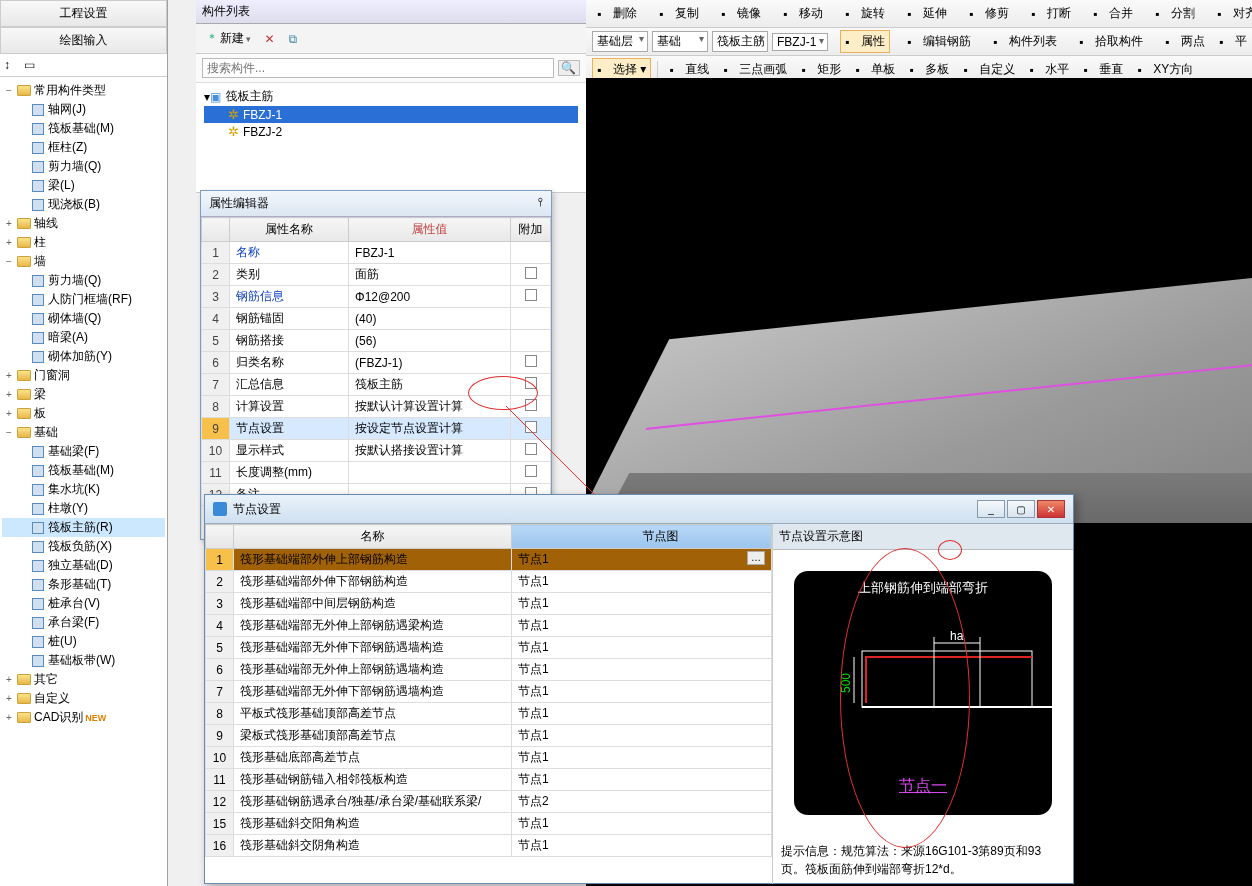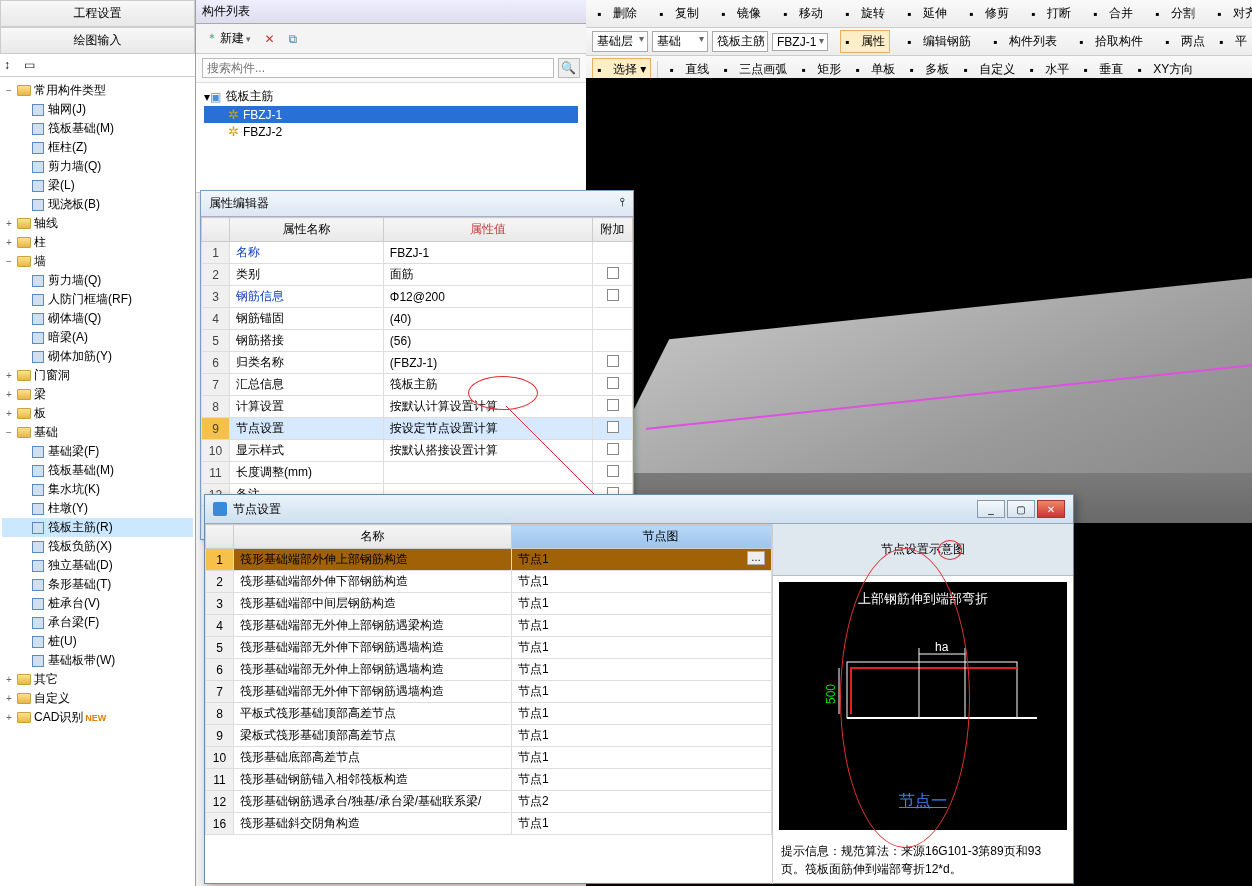--- a/index.html
+++ b/index.html
@@ -1,48 +1,48 @@
 <!DOCTYPE html>
 <html><head>
 <meta charset="utf-8">
 <style>
 * { box-sizing: border-box; margin: 0; padding: 0; font-family: "Microsoft YaHei", SimSun, Arial, sans-serif; font-size: 12px; }
 body { background: #f0f0f0; width: 1252px; height: 886px; overflow: hidden; position: relative; }
 
 
-.left-panel { position: absolute; left: 0; top: 0; width: 196px; height: 886px; background: #fff; border-right: 1px solid #a0a0a0; }
+.left-panel { position: absolute; left: 0; top: 0; width: 168px; height: 886px; background: #fff; border-right: 1px solid #a0a0a0; }
 .panel-header { background: linear-gradient(#f8f8f8,#e8e8e8); border: 1px solid #ccc; padding: 4px 8px; text-align: center; font-size: 12px; }
 .tree { padding: 4px 2px; overflow: auto; height: 800px; }
 .tree-node { display: flex; align-items: center; padding: 1px 0; white-space: nowrap; cursor: pointer; }
 .tree-node .exp { width: 14px; text-align: center; color: #666; font-size: 10px; }
 .tree-node .ficon { width: 16px; height: 14px; margin-right: 2px; display: inline-flex; align-items: center; justify-content: center; }
 .tree-node.indent1 { padding-left: 14px; }
 .folder-ico { width: 14px; height: 11px; background: linear-gradient(#fce28b,#e8b74a); border: 1px solid #c9a23a; border-radius: 1px; }
 .item-ico { width: 12px; height: 12px; border: 1px solid #5a8bc0; background: #d0e0f0; }
 .tree-node.sel { background: #cce8ff; }
 .new-badge { color: #e08000; font-weight: bold; font-size: 9px; margin-left: 2px; }
 .toolbar-mini { display:flex; gap:6px; padding:4px; border-bottom:1px solid #ccc; }
 .toolbar-mini span { width:14px; height:14px; display:inline-block; }
 
 
 .mid-panel { position: absolute; left: 196px; top: 0; width: 390px; }
 .mid-title { background: linear-gradient(#eef,#dde); border-bottom:1px solid #aaa; padding:3px 6px; display:flex; align-items:center; }
 .mid-toolbar { display:flex; align-items:center; gap:6px; padding: 4px 6px; background:#f4f4f4; border-bottom:1px solid #ccc; }
 .mid-toolbar .btn { display:flex; align-items:center; gap:2px; padding:2px 4px; cursor:pointer; }
-.search-row { display:flex; padding:4px 6px; gap:4px; background:#fafafa; border-bottom:1px solid #ddd; }
+.search-row { display:flex; padding:4px 6px; gap:4px; background:#fafafa; border-bottom:1px solid #ddd;align-items:center; }
 .search-row input { flex:1; border:1px solid #bbb; padding:2px 4px; font-size:12px; }
 .search-row .sbtn { width:22px; border:1px solid #bbb; background:#eee; display:flex; align-items:center; justify-content:center; cursor:pointer; }
 .mid-tree { padding:4px 8px; background:#fff; height:110px; border-bottom:1px solid #ccc; }
 .mid-tree .row { display:flex; align-items:center; padding:1px 0; }
 .mid-tree .row.sel { background:#2a6fd6; color:#fff; }
 .mid-tree .sun { color:#d4a000; font-size:13px; margin-right:4px; }
 .mid-tree .cube { color:#4a90d9; margin-right:4px; }
 
 
-.prop-panel { position:absolute; left:200px; top:190px; width:434px; background:#fff; border:1px solid #7a9ec6; box-shadow:2px 2px 5px rgba(0,0,0,.2); }
+.prop-panel { position:absolute; left:200px; top:190px; width:352px; background:#fff; border:1px solid #7a9ec6; box-shadow:2px 2px 5px rgba(0,0,0,.2); }
 .prop-title { background:linear-gradient(#f2f6fb,#dce7f3); padding:4px 8px; border-bottom:1px solid #aac; display:flex; justify-content:space-between; }
 .prop-table { width:100%; border-collapse:collapse; }
 .prop-table th { background:linear-gradient(#f6f6f6,#e8e8e8); border:1px solid #ccc; padding:3px 6px; font-weight:normal; }
 .prop-table td { border:1px solid #ddd; padding:2px 6px; height:18px; }
 .prop-table td.row-num { background:#f0f0f0; text-align:center; width:28px; color:#444; }
 .prop-table tr.sel td { background:#d6e9ff; }
 .prop-table tr.sel td.row-num { background:#f7c04a; }
 .prop-table td.nm { color:#1040c0; }
 .prop-table td.chk { text-align:center; }
 .chkbox { display:inline-block; width:12px; height:12px; border:1px solid #888; background:#fff; }
@@ -59,40 +59,40 @@
 .node-left { flex:1; border-right:1px solid #ccc; overflow:hidden; }
 .node-right { width:300px; display:flex; flex-direction:column; }
 .node-table { width:100%; border-collapse:collapse; }
 .node-table th { background:linear-gradient(#f6f6f6,#e6e6e6); border:1px solid #ccc; padding:3px 6px; font-weight:normal; }
 .node-table th.ndg { background:linear-gradient(#b8d8f8,#9cc4ec);padding-left:44px; }
 .node-table td { border:1px solid #ddd; padding:2px 6px; height:17px; }
 .node-table td.row-num { background:#f0f0f0; text-align:center; width:28px; }
 .node-table tr.sel td { background:#a16207; }
 .node-table tr.sel td.row-num { background:#f7c04a; }
 .dots-btn { float:right; width:18px; height:14px; border:1px solid #aaa; background:#eee; text-align:center; line-height:12px; font-size:10px; cursor:pointer; }
-.preview-title { background:#e0e8ef; padding:17px 6px; border-bottom:1px solid #bbb;text-align:center; }
-.preview-canvas { flex:1; background:#000; position:relative; margin:6px; }
+.preview-title { background:#e0e8ef; padding:4px 6px; border-bottom:1px solid #bbb; }
+.preview-canvas { flex:1; background:#000; position:relative; margin:21px;border-radius:14px; }
 .preview-caption { text-align:center; color:#fff; padding:8px 4px 0; font-size:13px; }
 .preview-hint { padding:6px 8px; font-size:12px; line-height:1.5; }
 
 
 .right-area { position:absolute; left:586px; top:0; right:0; height:80px; background:#f4f4f4; }
 .tbar { display:flex; align-items:center; gap:4px; padding:2px 6px; border-bottom:1px solid #ccc; background:linear-gradient(#fafafa,#ececec); white-space:nowrap; overflow:hidden; }
 .tbar .tb { display:flex; align-items:center; gap:2px; padding:2px 4px; cursor:pointer; border:1px solid transparent; }
 .tbar .tb.active { border:1px solid #e8b060; background:#fdeec8; }
 .tbar .sep { width:1px; height:18px; background:#ccc; margin:0 2px; }
 .tbar .combo { border:1px solid #aaa; background:#fff; padding:1px 14px 1px 4px; position:relative; min-width:56px; }
 .tbar .combo::after { content:"▾"; position:absolute; right:3px; top:1px; font-size:10px; color:#666; }
 .tico { width:14px; height:14px; display:inline-block; }
 .viewport { position:absolute; left:586px; top:78px; right:0; bottom:0; background:#000; }
 .slab { position:absolute; left:30px; top:230px; width:700px; height:200px; background:linear-gradient(160deg,#bfbfbf,#9a9a9a 60%,#888); transform:skewY(-6deg) skewX(-28deg); }
 .slab-edge { position:absolute; left:30px; top:395px; width:700px; height:50px; background:linear-gradient(#7a7a7a,#696969); transform:skewX(-28deg); }
 .rebar-line { position:absolute; left:60px; top:312px; width:720px; height:2px; background:#e050e0; transform:skewY(-6deg) skewX(-28deg); }
 .big-oval { position:absolute; border:1px solid #e03030; border-radius:50%; pointer-events:none; }
-.node-underline { color:#3b82f6; text-decoration:underline; font-size:16px; position:absolute; left:50%; transform:translateX(-50%); bottom:18px; }
+.node-underline { color:#d946ef; text-decoration:underline; font-size:16px; position:absolute; left:50%; transform:translateX(-50%); bottom:18px; }
 </style>
 </head>
 <body>
 
 <div class="left-panel">
   <div class="panel-header">工程设置</div>
   <div class="panel-header">绘图输入</div>
   <div class="toolbar-mini">
     <span>↕</span>
     <span>▭</span>
@@ -468,20 +468,25 @@
       <td class="row-num">11</td>
       <td>筏形基础钢筋锚入相邻筏板构造</td>
       <td>节点1</td>
     </tr>
             <tr class=" ">
       <td class="row-num">12</td>
       <td>筏形基础钢筋遇承台/独基/承台梁/基础联系梁/</td>
       <td>节点2</td>
     </tr>
             <tr class=" ">
+      <td class="row-num">15</td>
+      <td>筏形基础斜交阳角构造</td>
+      <td>节点1</td>
+    </tr>
+            <tr class=" ">
       <td class="row-num">16</td>
       <td>筏形基础斜交阴角构造</td>
       <td>节点1</td>
     </tr>
           </tbody>
         </table>
     </div>
     <div class="node-right">
       <div class="preview-title">节点设置示意图</div>
       <div class="preview-canvas">

